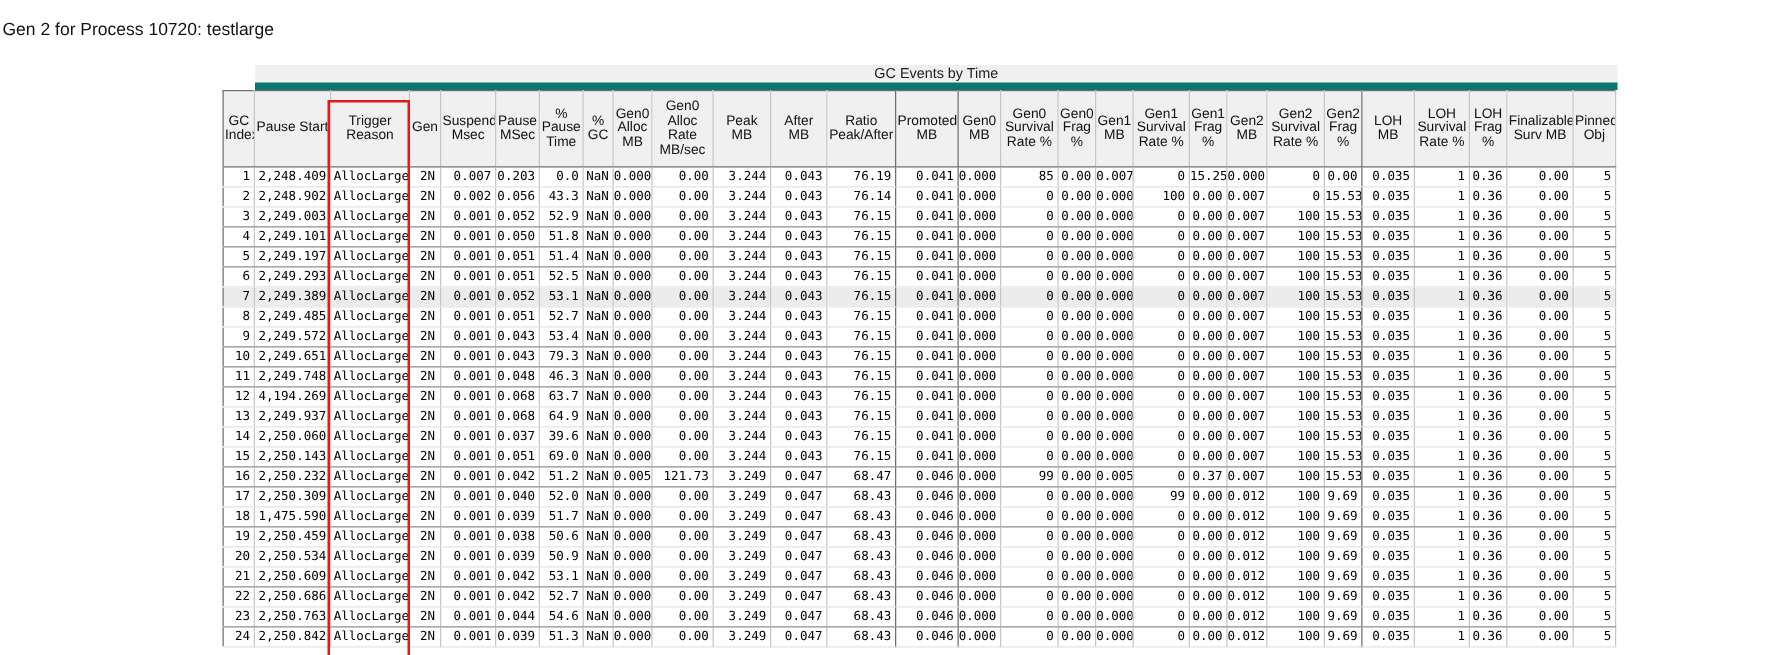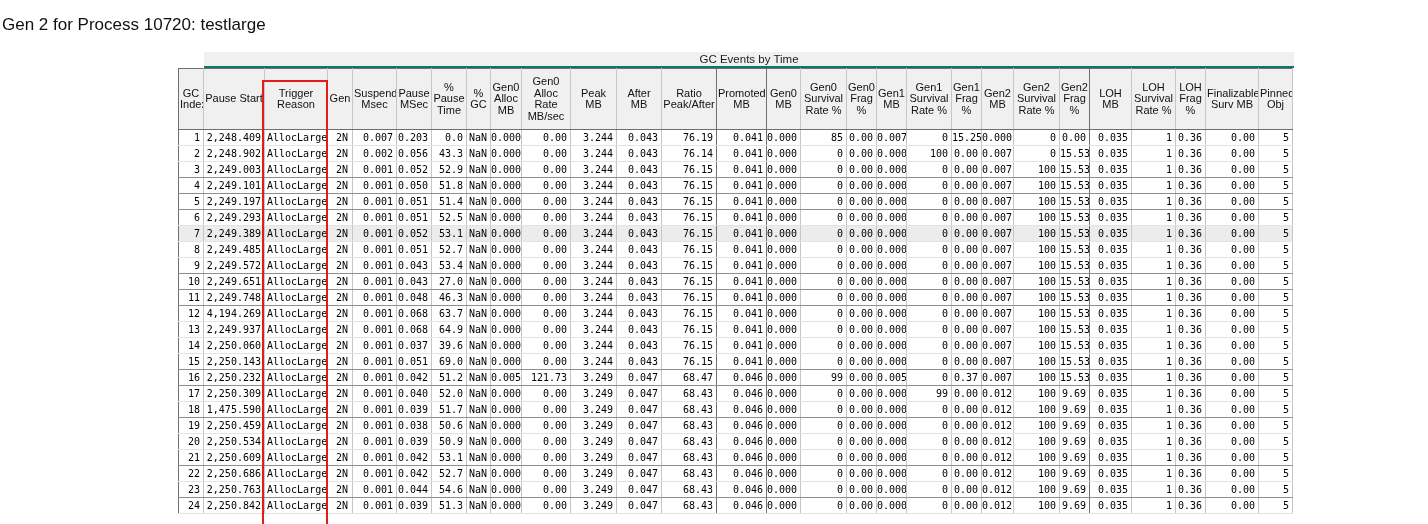--- a/index.html
+++ b/index.html
@@ -1,29 +1,29 @@
 <!DOCTYPE html>
 <html><head>
 <meta charset="utf-8">
 <style>
   html,body { margin:0; padding:0; }
   body {
     width:1428px; height:524px; position:relative; overflow:hidden;
     background:#ffffff; font-family:"Liberation Sans", sans-serif;
   }
   .page-title {
-    position:absolute; left:2px; top:15px; font-size:17px; color:#111;
+    position:absolute; left:2px; top:15px; font-size:14px; color:#111;
     white-space:nowrap;
   }
   .tablewrap { position:absolute; left:178px; top:52px; width:1116px; }
   .caption {
     background:#f0f0f0; text-align:center; font-size:11.5px; color:#1c1c1c;
     height:14px; line-height:14px; overflow:hidden;
   }
-  .caption.first { border-bottom:2px solid #0f766e;margin-left:26px; }
+  .caption.first { border-bottom:6px solid #0f766e;margin-left:26px; }
   table.grid {
     border-collapse:collapse; table-layout:fixed; width:1115px;
     border:1px solid #6f6f6f;
   }
   table.grid th {
     background:#f0f0f0; font-weight:normal; font-size:11px; line-height:11.5px;
     color:#111; text-align:center; vertical-align:middle; height:60px;
     padding:0 1px; border-right:1px solid #c6c6c6; border-bottom:1px solid #6f6f6f;
     overflow:hidden;
   }
@@ -385,21 +385,21 @@
           <td>0.00</td>
           <td>5</td>
         </tr>
         <tr class="sep">
           <td>10</td>
           <td>2,249.651</td>
           <td class="al-left">AllocLarge</td>
           <td class="al-right4">2N</td>
           <td>0.001</td>
           <td>0.043</td>
-          <td>27.0</td>
+          <td>79.3</td>
           <td>NaN</td>
           <td>0.000</td>
           <td>0.00</td>
           <td>3.244</td>
           <td>0.043</td>
           <td class="dark-r">76.15</td>
           <td class="dark-r">0.041</td>
           <td>0.000</td>
           <td>0</td>
           <td>0.00</td>

